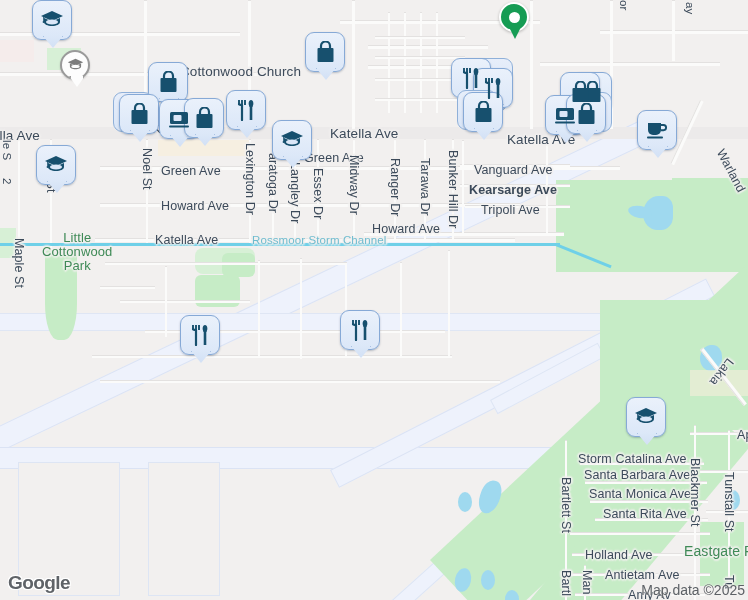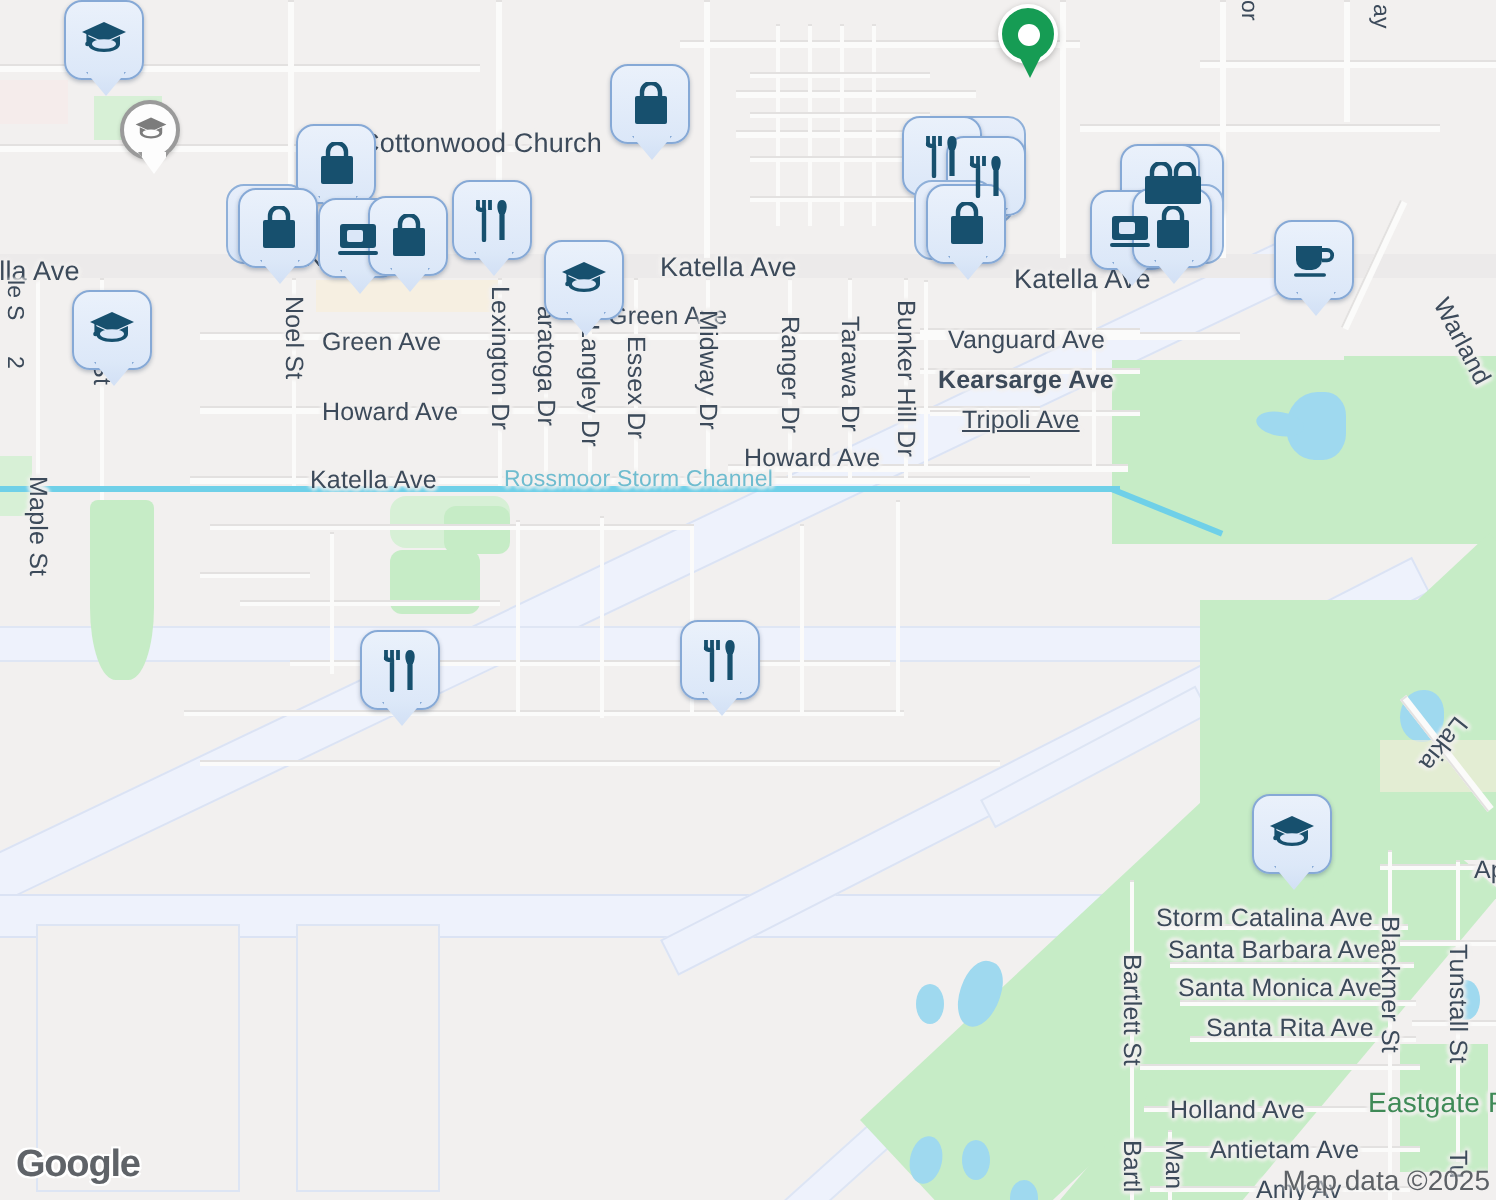--- a/index.html
+++ b/index.html
@@ -292,38 +292,41 @@
     <div class="road road-minor" style="left:345px;top:262px;width:2px;height:95px;"></div>
     <div class="road road-minor" style="left:400px;top:262px;width:2px;height:95px;"></div>
     <div class="road road-minor" style="left:448px;top:250px;width:2px;height:105px;"></div>
   </div>
 
   <div class="layer">
 
 
     <div class="lbl" style="left:180px;top:64px;font-size:13.5px;">Cottonwood Church</div>
 
+    <div class="lbl park-txt" style="left:42px;top:231px;font-size:13px;">Little
+Cottonwood
+Park</div>
 
     <div class="lbl park-txt" style="left:684px;top:544px;font-size:14px;">Eastgate P</div>
 
     <div class="lbl water-txt" style="left:252px;top:234px;font-size:11.5px;">Rossmoor Storm Channel</div>
 
     <div class="lbl big" style="left:-8px;top:128px;">ella Ave</div>
     <div class="lbl big" style="left:152px;top:121px;">Katella Ave</div>
     <div class="lbl big" style="left:330px;top:126px;">Katella Ave</div>
     <div class="lbl big" style="left:507px;top:132px;">Katella Ave</div>
 
     <div class="lbl" style="left:161px;top:164px;">Green Ave</div>
     <div class="lbl" style="left:304px;top:151px;">Green Ave</div>
     <div class="lbl" style="left:161px;top:199px;">Howard Ave</div>
     <div class="lbl" style="left:372px;top:222px;">Howard Ave</div>
     <div class="lbl" style="left:155px;top:233px;">Katella Ave</div>
     <div class="lbl" style="left:474px;top:163px;">Vanguard Ave</div>
     <div class="lbl" style="left:469px;top:183px;font-weight:bold;">Kearsarge Ave</div>
-    <div class="lbl" style="left:481px;top:203px;text-decoration:underline;">Tripoli Ave</div>
+    <div class="lbl" style="left:481px;top:203px;">Tripoli Ave</div>
 
     <div class="lbl" style="left:578px;top:452px;">Storm Catalina Ave</div>
     <div class="lbl" style="left:584px;top:468px;">Santa Barbara Ave</div>
     <div class="lbl" style="left:589px;top:487px;">Santa Monica Ave</div>
     <div class="lbl" style="left:603px;top:507px;">Santa Rita Ave</div>
     <div class="lbl" style="left:585px;top:548px;">Holland Ave</div>
     <div class="lbl" style="left:605px;top:568px;">Antietam Ave</div>
     <div class="lbl" style="left:628px;top:588px;">Amy Av</div>
     <div class="lbl" style="left:737px;top:428px;">Ap</div>
 

